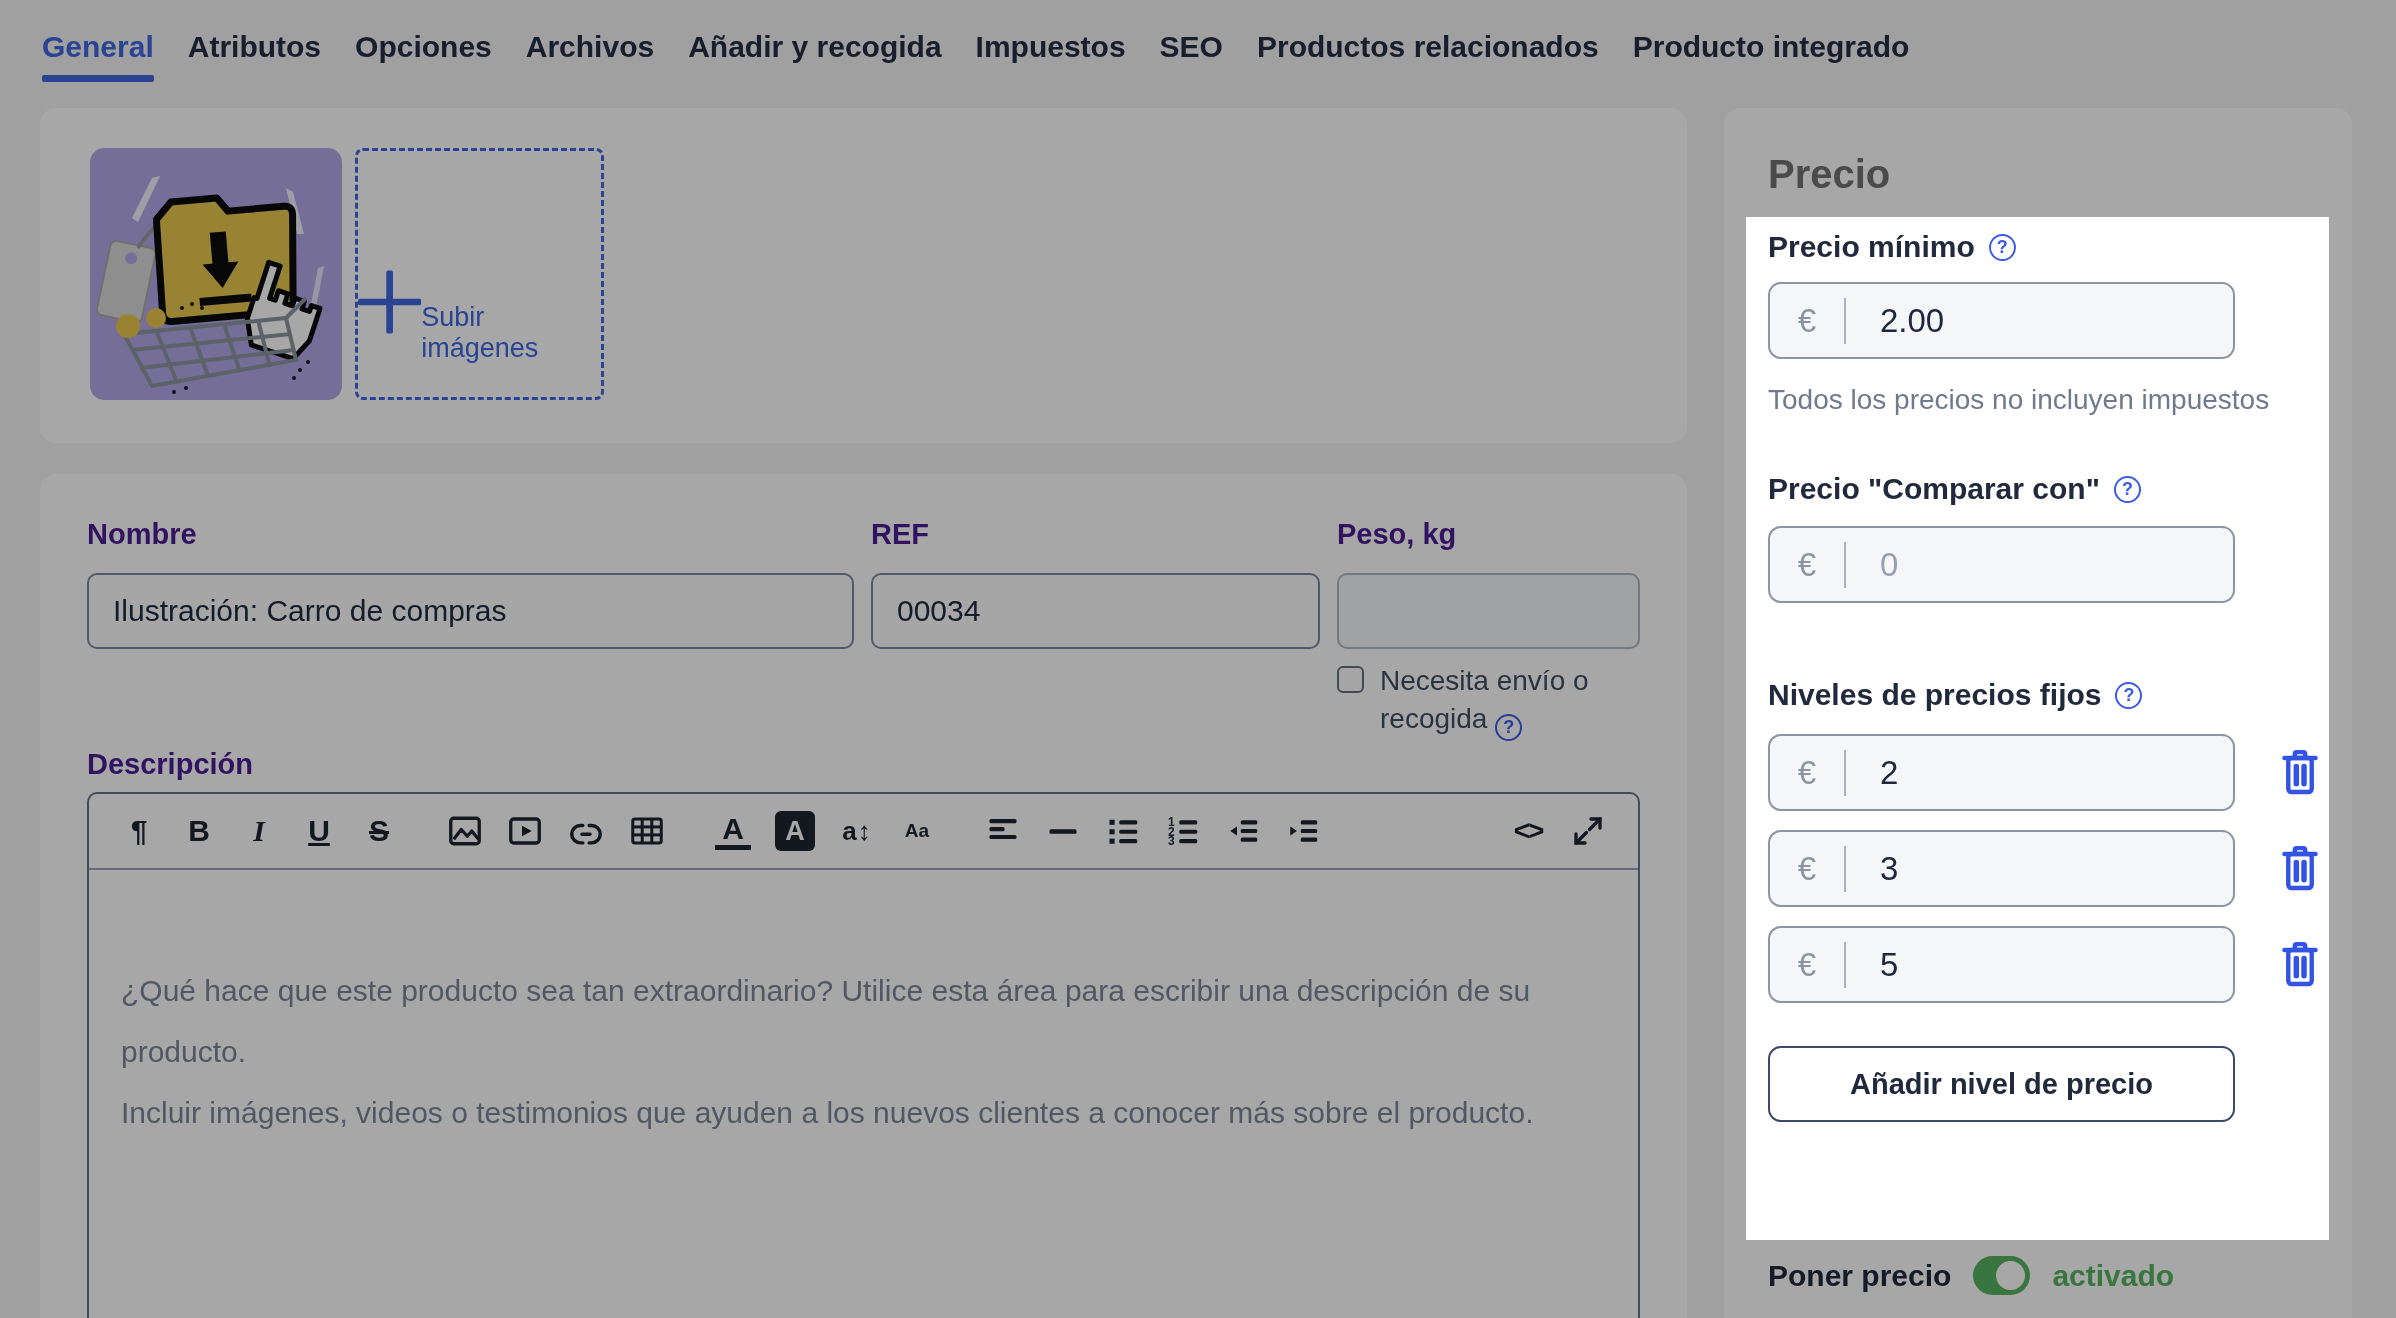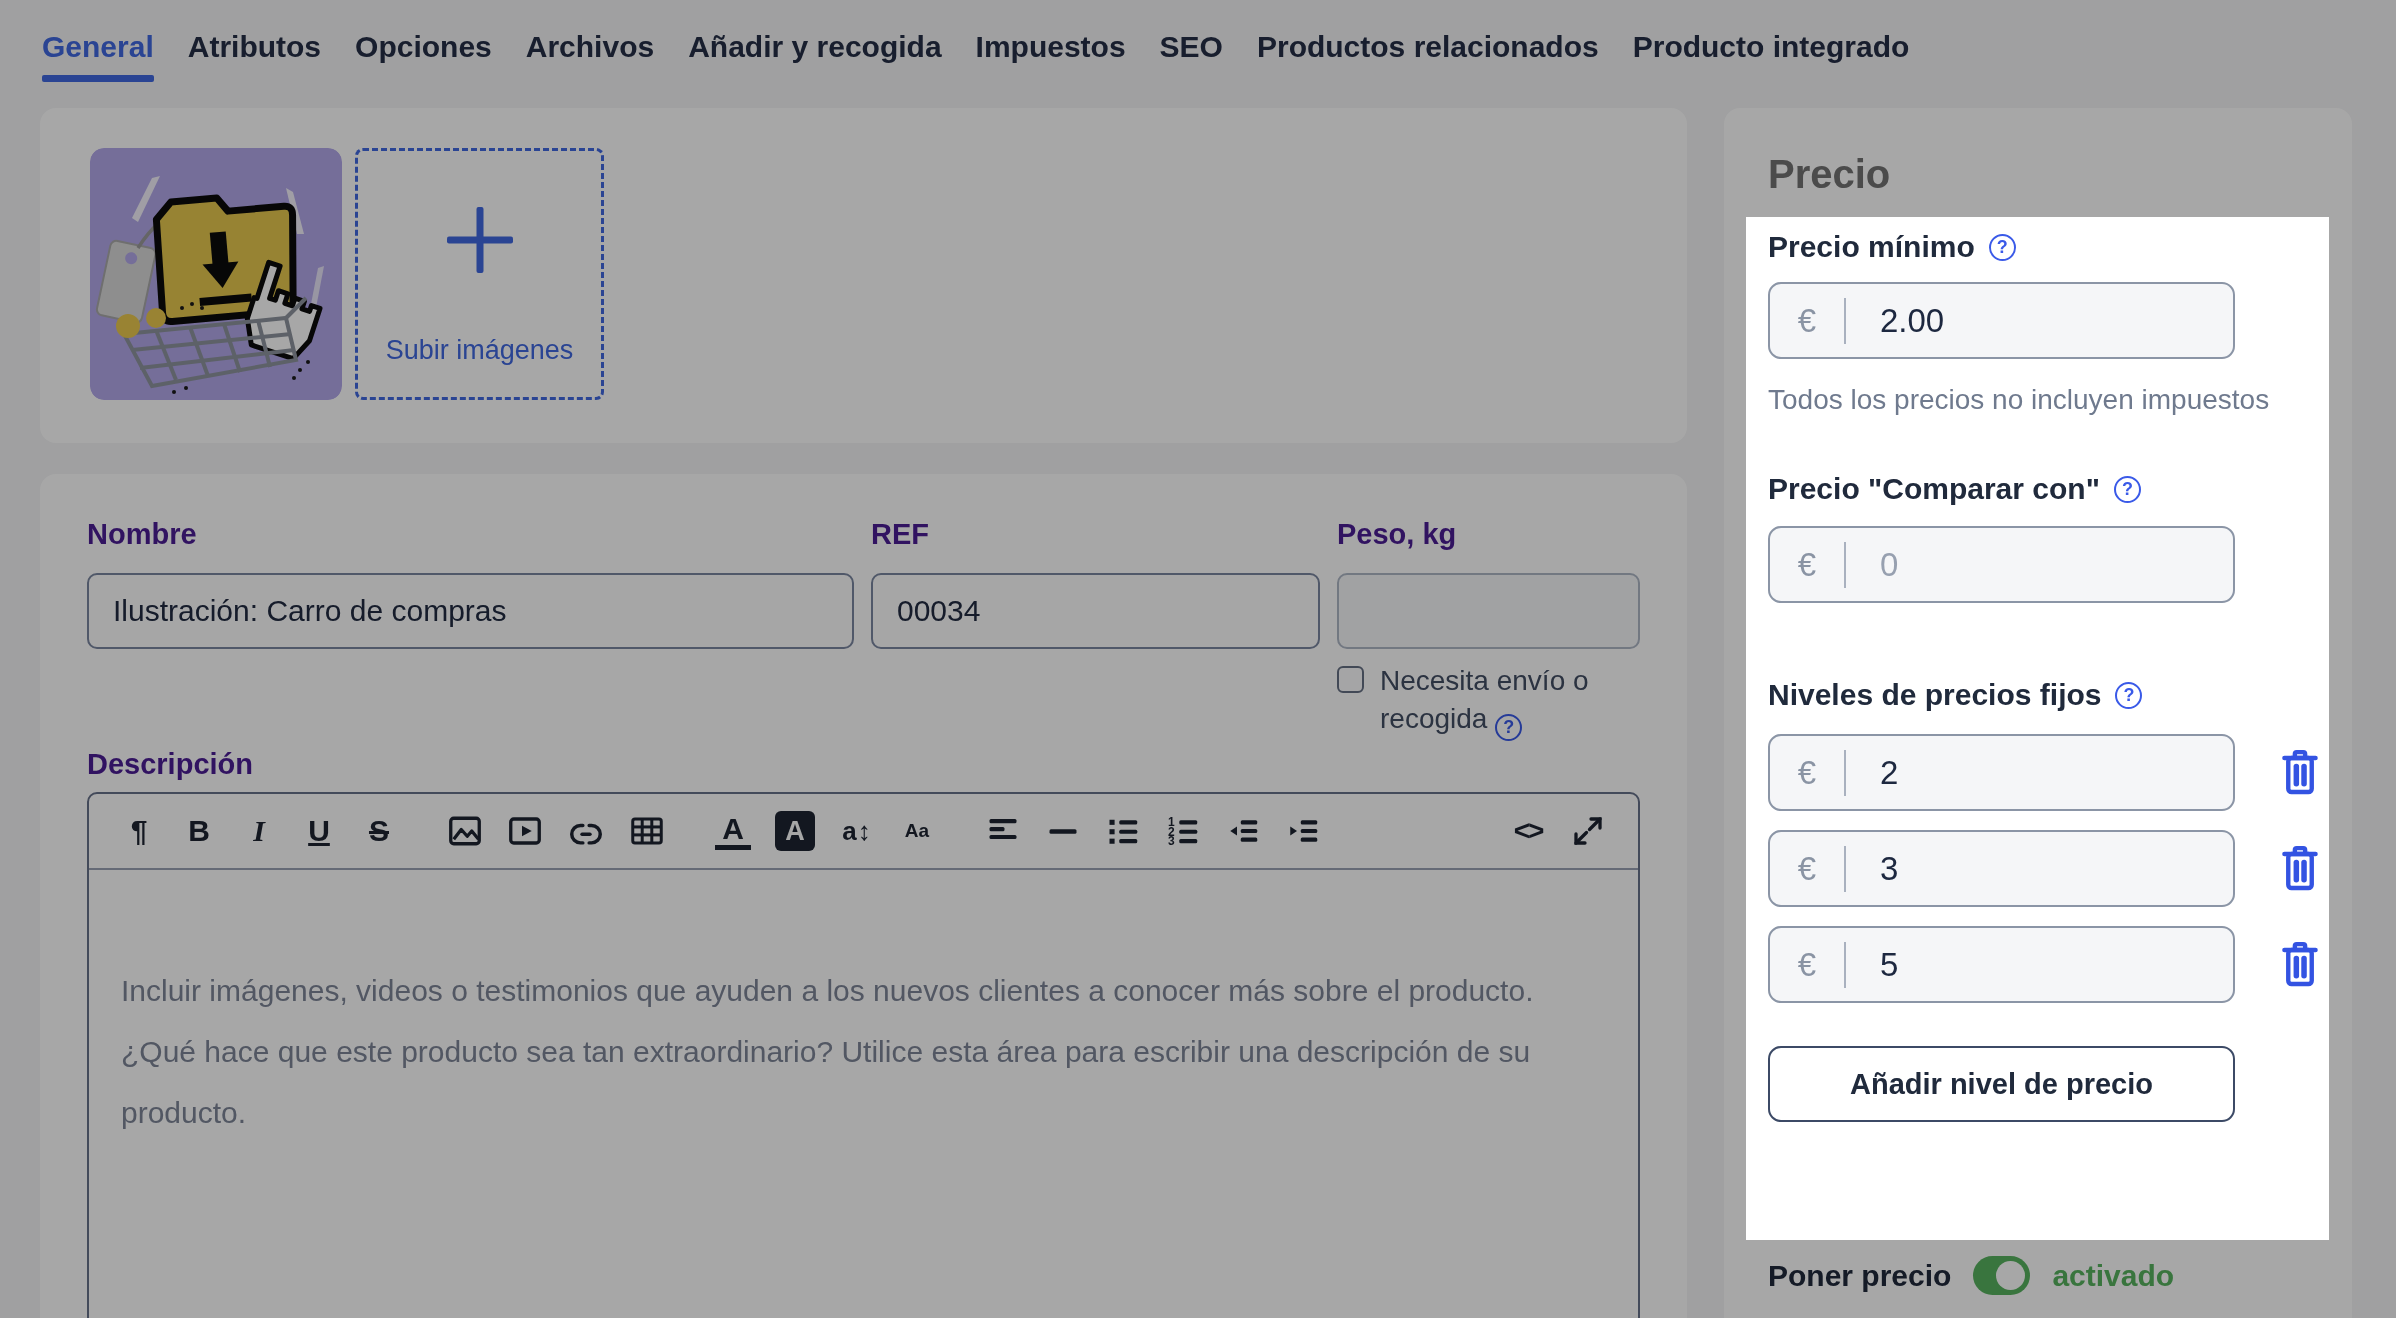--- a/index.html
+++ b/index.html
@@ -30,21 +30,21 @@
   .card-price  { left:1724px; top:108px; width:628px; height:1300px; }
 
   
   .thumb {
     position:absolute; left:50px; top:40px; width:252px; height:252px;
     border-radius:14px; overflow:hidden; cursor:pointer;
   }
   .upload-tile {
     position:absolute; left:315px; top:40px; width:249px; height:252px;
     border:3px dashed #4068e0; border-radius:8px;
-    display:flex; flex-direction:column; align-items:center;
+    display:flex; flex-direction:row; align-items:center;
     padding-top:56px; cursor:pointer;
   }
   .upload-label { margin-top:62px; font-size:27px; color:#4068e0; }
 
   
   .flabel { position:absolute; font-size:29px; font-weight:700; color:#4c1d95; }
   .finput {
     position:absolute; height:76px;
     border:2px solid #7b87a0; border-radius:10px;
     background:#fdfdfe; font-family:inherit;
@@ -338,22 +338,22 @@
         <svg width="36" height="36" viewBox="0 0 24 24" fill="none" stroke="currentColor" stroke-width="2.2" stroke-linecap="round">
           <path d="M14 4 h6 v6"></path>
             <path d="M20 4 l-7 7"></path>
           <path d="M10 20 H4 v-6"></path>
             <path d="M4 20 l7 -7"></path>
         </svg>
       </span>
     </div>
     <div class="editor-body">
       <div class="ph">
+        <div>¿Qué hace que este producto sea tan extraordinario? Utilice esta área para escribir una descripción de su producto.</div>
         <div>Incluir imágenes, videos o testimonios que ayuden a los nuevos clientes a conocer más sobre el producto.</div>
-        <div>¿Qué hace que este producto sea tan extraordinario? Utilice esta área para escribir una descripción de su producto.</div>
       </div>
     </div>
   </div>
 </section>
 
 <section class="card card-price">
   <h2 class="p-title">Precio</h2>
 
   <div class="p-label" style="top:122px;">
     <span>Precio mínimo</span>

